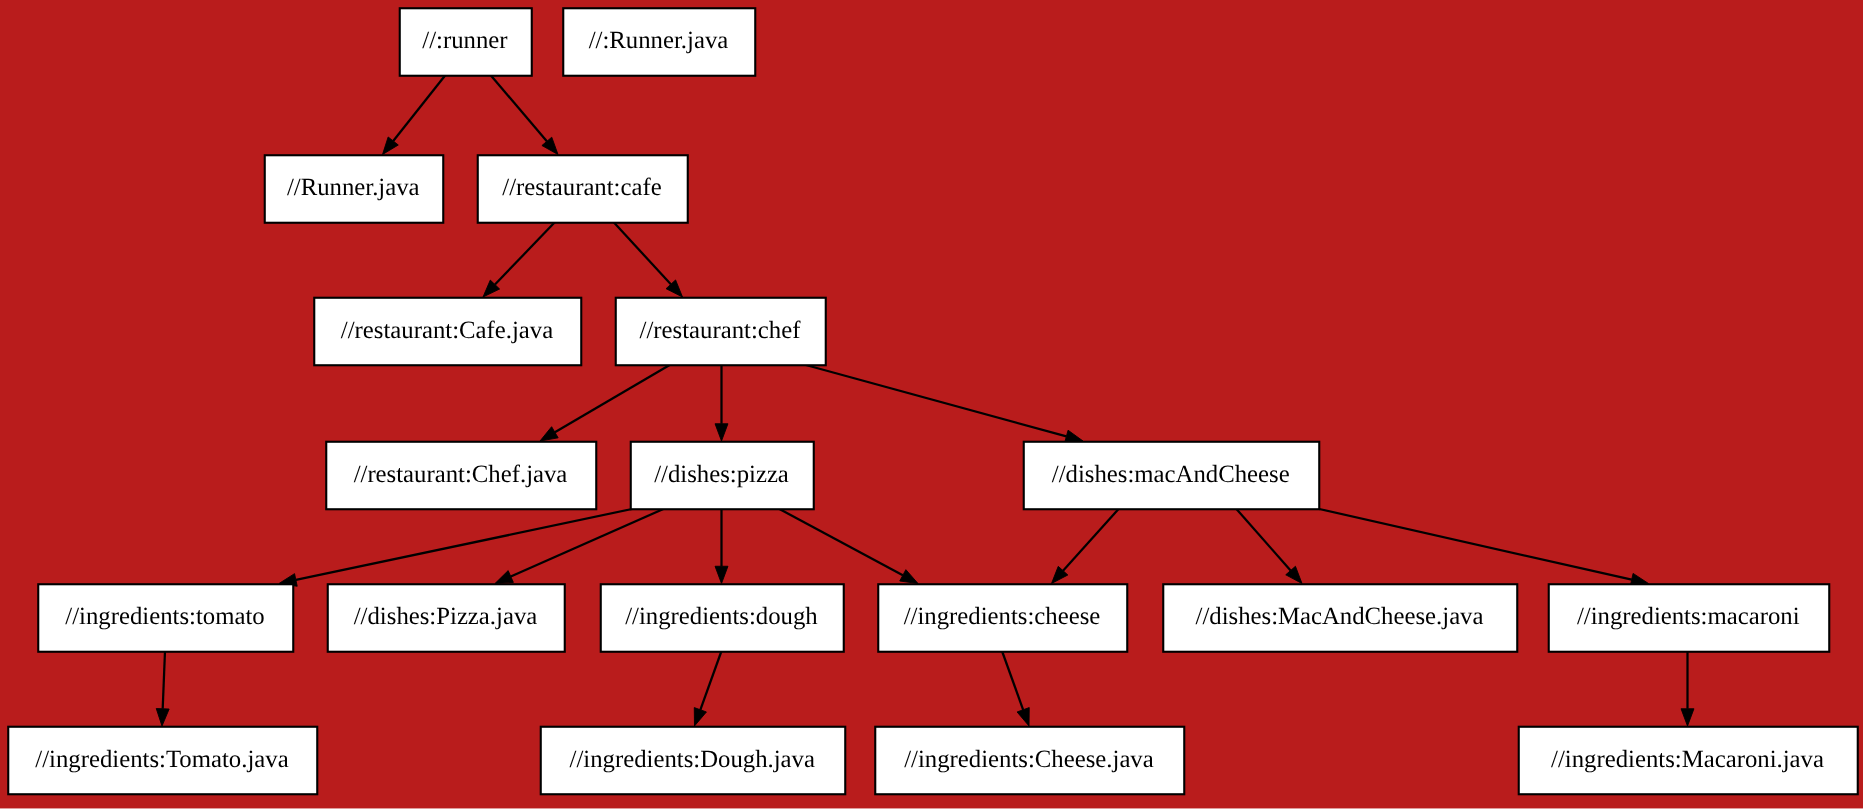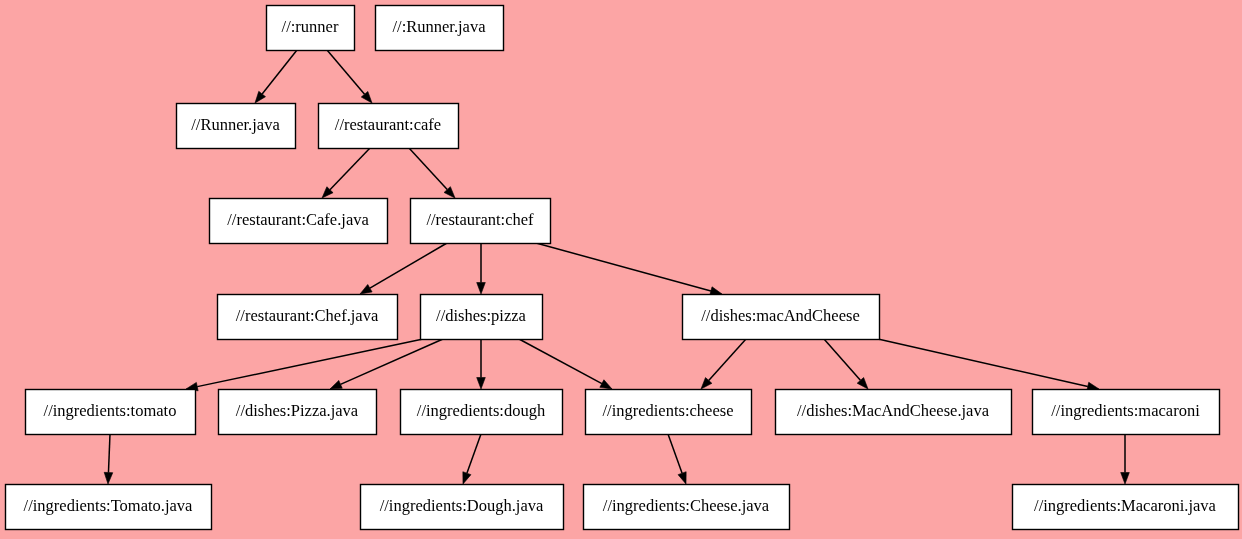--- a/index.html
+++ b/index.html
@@ -4,21 +4,21 @@
 <style>
   html, body {
     margin: 0;
     padding: 0;
     background: #ffffff;
   }
   #graph-root {
     position: relative;
     width: 1242px;
     height: 539px;
-    background: #fca5a5;
+    background: #b91c1c;
     overflow: hidden;
     font-family: "Liberation Serif", "DejaVu Serif", serif;
   }
   #graph-svg {
     position: absolute;
     left: 0;
     top: 0;
     width: 1242px;
     height: 539px;
     display: block;

